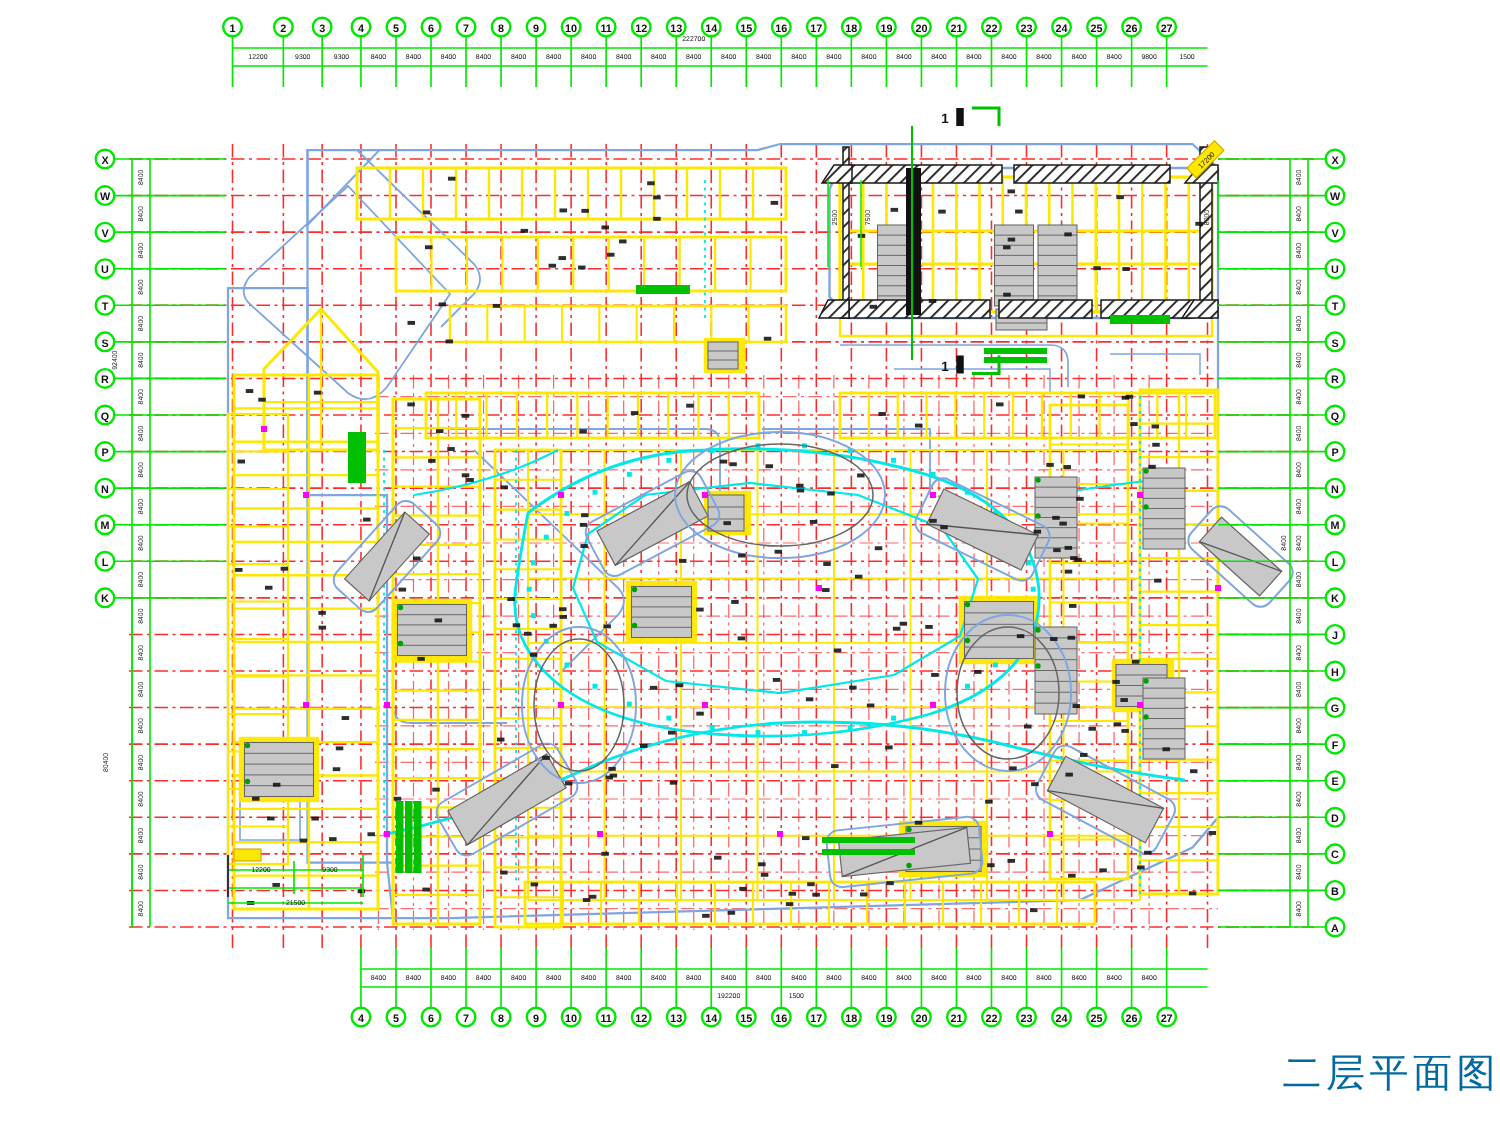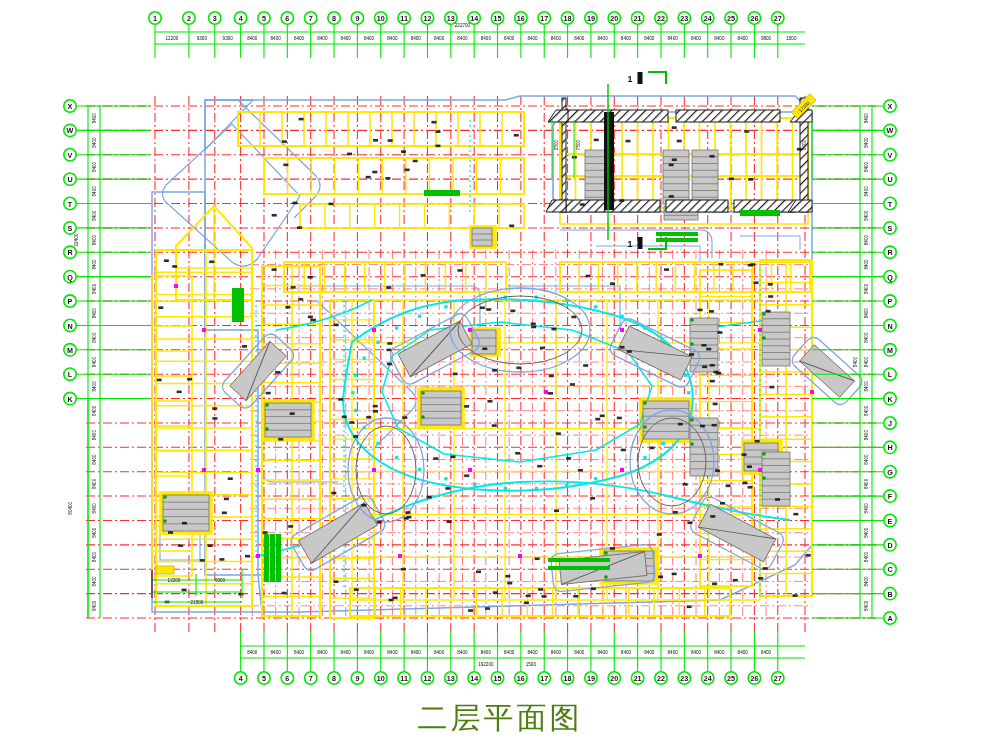--- a/index.html
+++ b/index.html
@@ -1,21 +1,21 @@
 <!DOCTYPE html>
 <html><head>
 <meta charset="utf-8">
 <style>
   html,body{margin:0;padding:0;background:#ffffff;}
   body{width:1000px;height:750px;overflow:hidden;font-family:"Liberation Sans",sans-serif;}
   #stage{position:relative;width:1000px;height:750px;background:#fff;}
   svg{display:block;}
   .title{
-    position:absolute;left:0;right:0;top:698px;text-align:center;
-    font-family:"DejaVu Sans",sans-serif;font-size:30px;color:#4d7c0f;
+    position:absolute;left:0;right:0;top:698px;text-align:right;
+    font-family:"DejaVu Sans",sans-serif;font-size:26px;color:#0369a1;
     letter-spacing:3px;font-weight:400;
   }
 </style>
 </head>
 <body>
 
 <div id="stage">
 
   <svg id="plan" width="1000" height="750" viewBox="0 0 1000 750">
     <defs>

